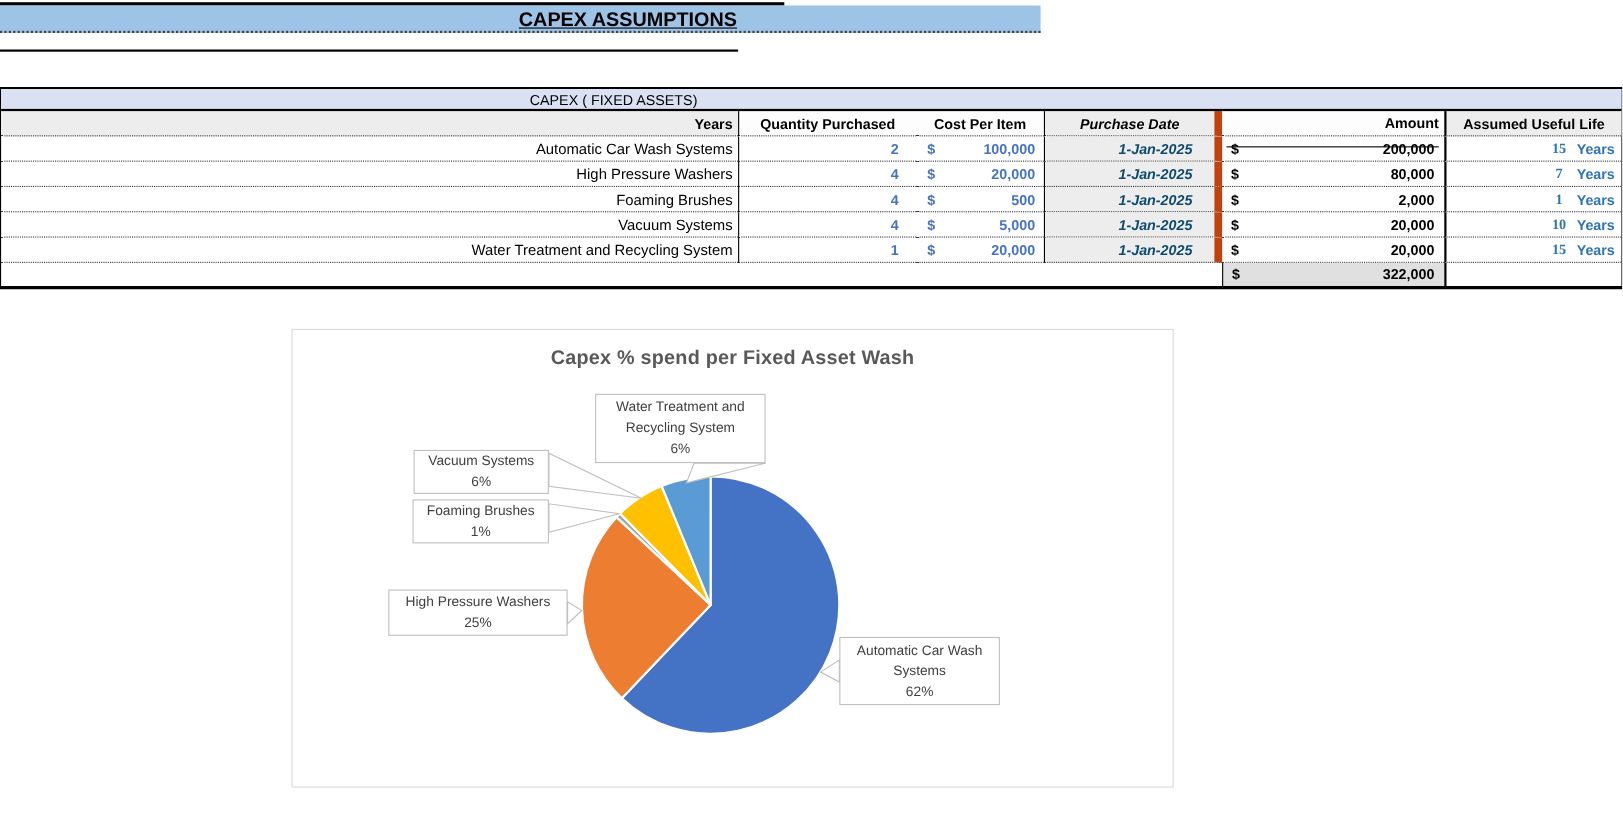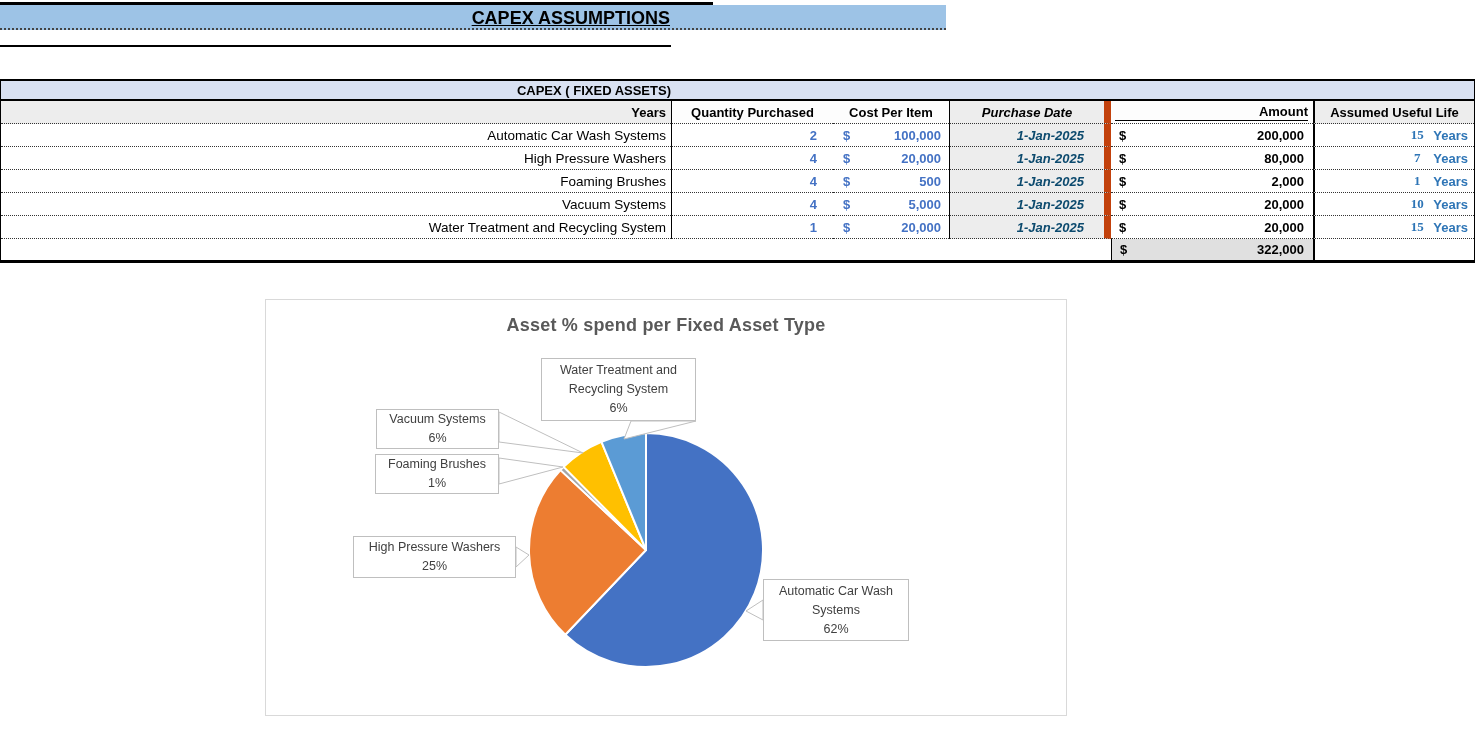--- a/index.html
+++ b/index.html
@@ -16,32 +16,32 @@
 
   
   .capex{position:absolute;left:0;top:79px;width:1473px;
          border-top:2px solid #000;border-bottom:3px solid #000;
          border-left:1px solid #000;border-right:1px solid #000;
          display:grid;grid-template-columns:670px 162px 116px 162px 202px 161px;
          grid-template-rows:20px 23px 23px 23px 23px 23px 23px 21px;
          font-size:13px;}
   .cell{box-sizing:border-box;white-space:nowrap;overflow:visible;display:flex;align-items:center;}
   .t-title{grid-column:1/7;background:#D9E1F2;border-bottom:2px solid #000;position:relative;}
-  .t-title span{position:absolute;right:803px;font-weight:700;font-size:13px;}
+  .t-title span{position:absolute;right:840px;font-weight:400;font-size:13px;}
   .hd{font-weight:700;border-bottom:1px dotted #333;}
   .bg-gray{background:#EDEDED;}
   .bg-white{background:#FDFDFD;}
   .bl1{border-left:1px solid #000;}
   .br1{border-right:7px solid #c2410c;font-style:italic;}
   .bl2{border-left:2px solid #000;}
   .alr{justify-content:flex-end;}
   .alc{justify-content:center;}
   .hd-item{padding-right:5px;}
   .hd-amt{display:block;}
-  .hd-amt .u{display:block;margin:3px 5px 0 4px;padding-bottom:1px;border-bottom:1.5px solid #000;
+  .hd-amt .u{display:block;margin:3px 5px 0 4px;padding-bottom:14px;border-bottom:1.5px solid #000;
              text-align:right;font-weight:700;}
   .dotted{border-bottom:1px dotted #333;}
   .c-item{padding-right:5px;font-size:13.5px;}
   .c-qty{color:#4472C4;font-weight:700;padding-right:16px;}
   .money{display:flex;justify-content:space-between;width:100%;align-items:center;}
   .c-cost{color:#4472C4;font-weight:700;}
   .c-cost .money{padding:0 8px 0 10px;box-sizing:border-box;}
   .c-date{color:#0c4a6e;font-weight:700;padding-right:20px;background:#EDEDED;}
   .c-amt{font-weight:700;}
   .c-amt .money{padding:0 9px 0 8px;box-sizing:border-box;}
@@ -208,21 +208,21 @@
 
   <div class="chartbox">
     <svg id="pie-svg" class="pielayer" viewBox="0 0 800 415">
         <path d="M 380 250 L 380.00 133.00 A 117 117 0 1 1 299.31 334.72 Z" fill="#4472C4" stroke="#fff" stroke-width="2" stroke-linejoin="round"></path>
         <path d="M 380 250 L 299.31 334.72 A 117 117 0 0 1 294.49 170.14 Z" fill="#ED7D31" stroke="#fff" stroke-width="2" stroke-linejoin="round"></path>
         <path d="M 380 250 L 294.49 170.14 A 117 117 0 0 1 297.67 166.87 Z" fill="#A5A5A5" stroke="#fff" stroke-width="2" stroke-linejoin="round"></path>
         <path d="M 380 250 L 297.67 166.87 A 117 117 0 0 1 335.49 141.80 Z" fill="#FFC000" stroke="#fff" stroke-width="2" stroke-linejoin="round"></path>
         <path d="M 380 250 L 335.49 141.80 A 117 117 0 0 1 380.00 133.00 Z" fill="#5B9BD5" stroke="#fff" stroke-width="2" stroke-linejoin="round"></path>
       </svg>
 
-    <div class="chart-title">Asset % spend per Fixed Asset Type</div>
+    <div class="chart-title">Capex % spend per Fixed Asset Wash</div>
 
     <div class="callout co-water">
       <div>Water Treatment and Recycling System</div>
       <div>6%</div>
     </div>
     <div class="callout co-vacuum">
       <div>Vacuum Systems</div>
       <div>6%</div>
     </div>
     <div class="callout co-foaming">

